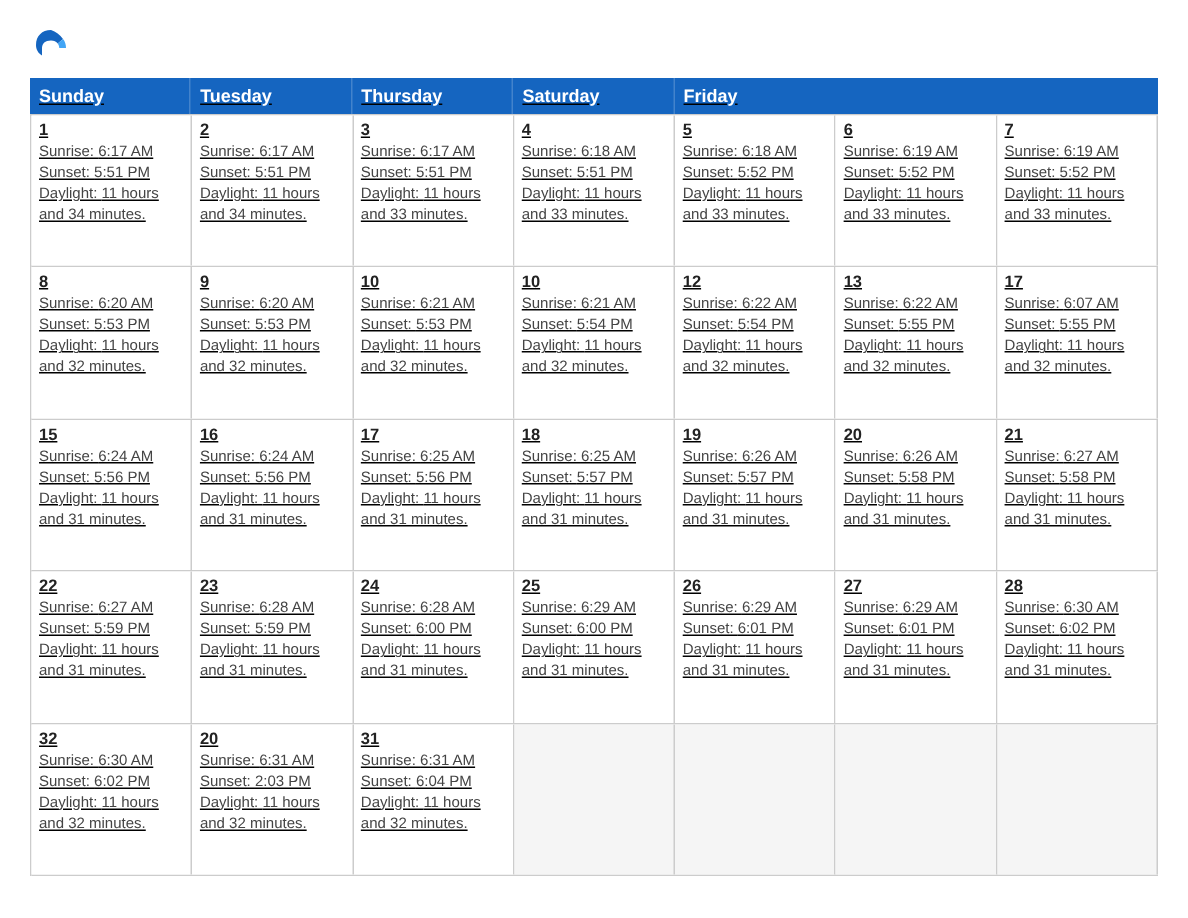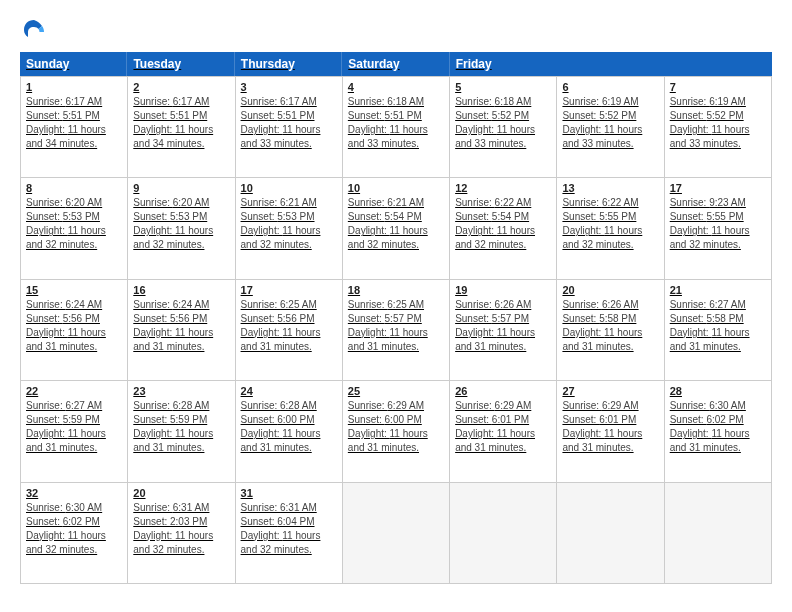--- a/index.html
+++ b/index.html
@@ -248,21 +248,21 @@
         <div class="day-num">13</div>
         <div class="cell-info">
           <span>Sunrise: </span><span>6:22 AM</span><br>
           <span>Sunset: </span><span>5:55 PM</span><br>
           <span>Daylight: </span><span>11 hours and 32 minutes.</span>
         </div>
       </div>
           <div class="cal-cell">
         <div class="day-num">17</div>
         <div class="cell-info">
-          <span>Sunrise: </span><span>9:23 AM</span><br>
+          <span>Sunrise: </span><span>6:07 AM</span><br>
           <span>Sunset: </span><span>5:55 PM</span><br>
           <span>Daylight: </span><span>11 hours and 32 minutes.</span>
         </div>
       </div>
         </div>
         <div class="cal-week">
           <div class="cal-cell">
         <div class="day-num">15</div>
         <div class="cell-info">
           <span>Sunrise: </span><span>6:24 AM</span><br>

